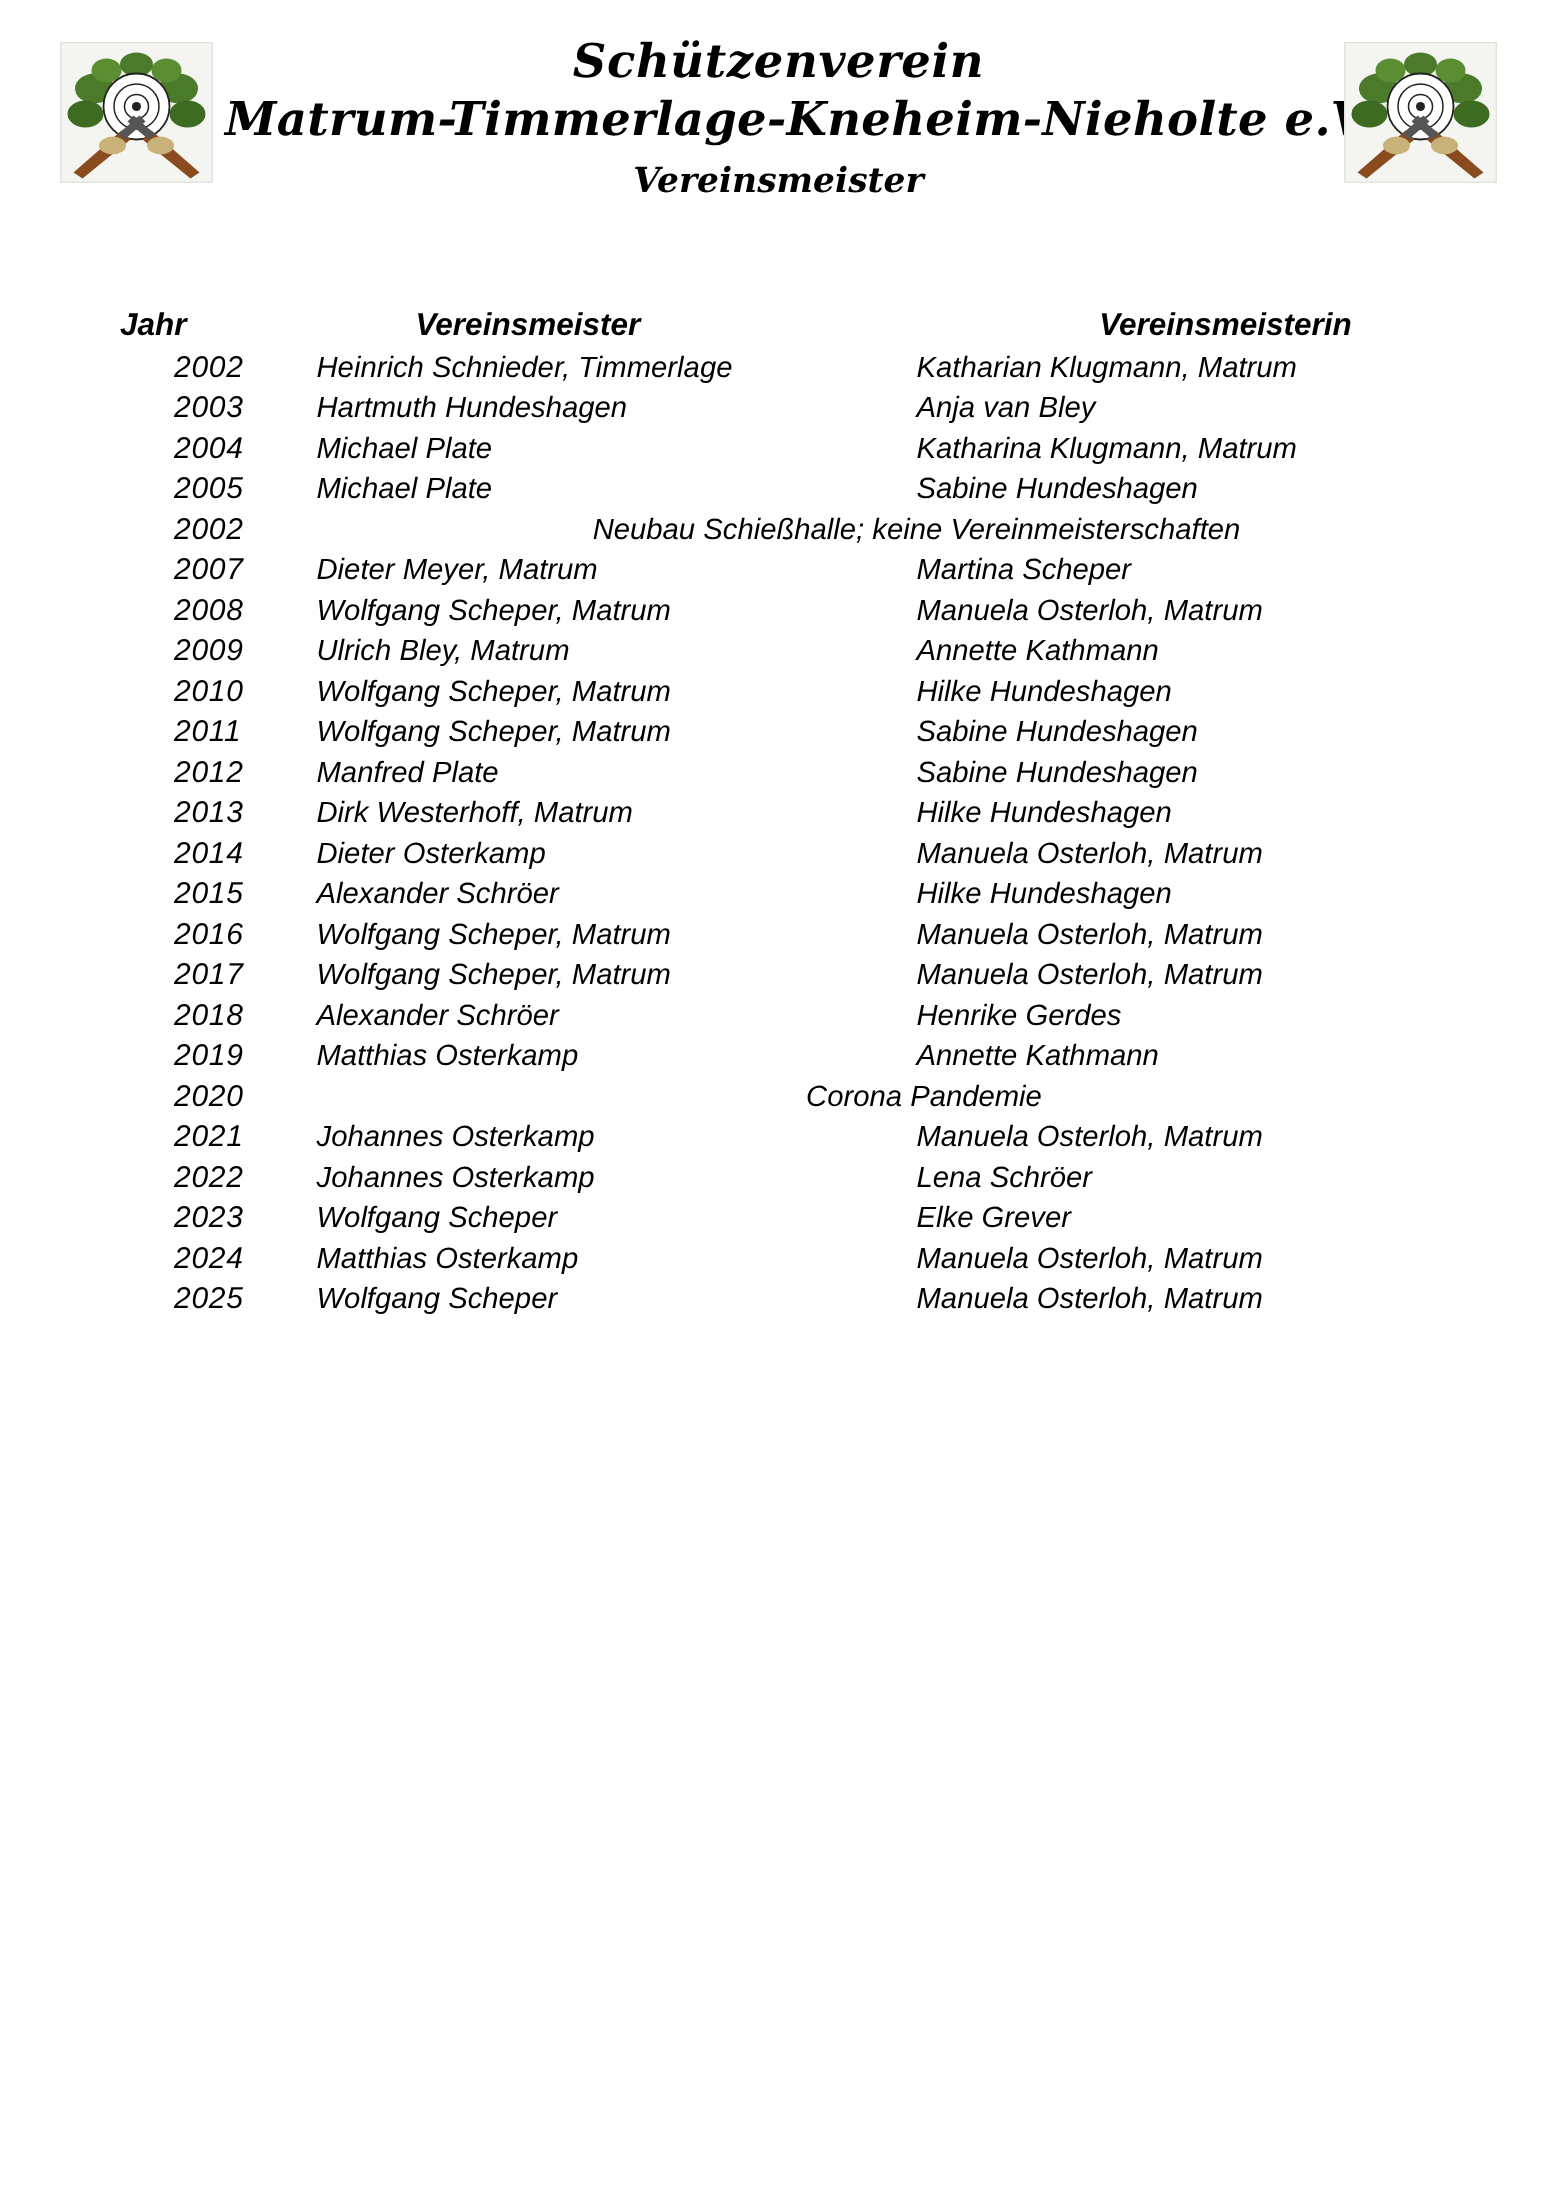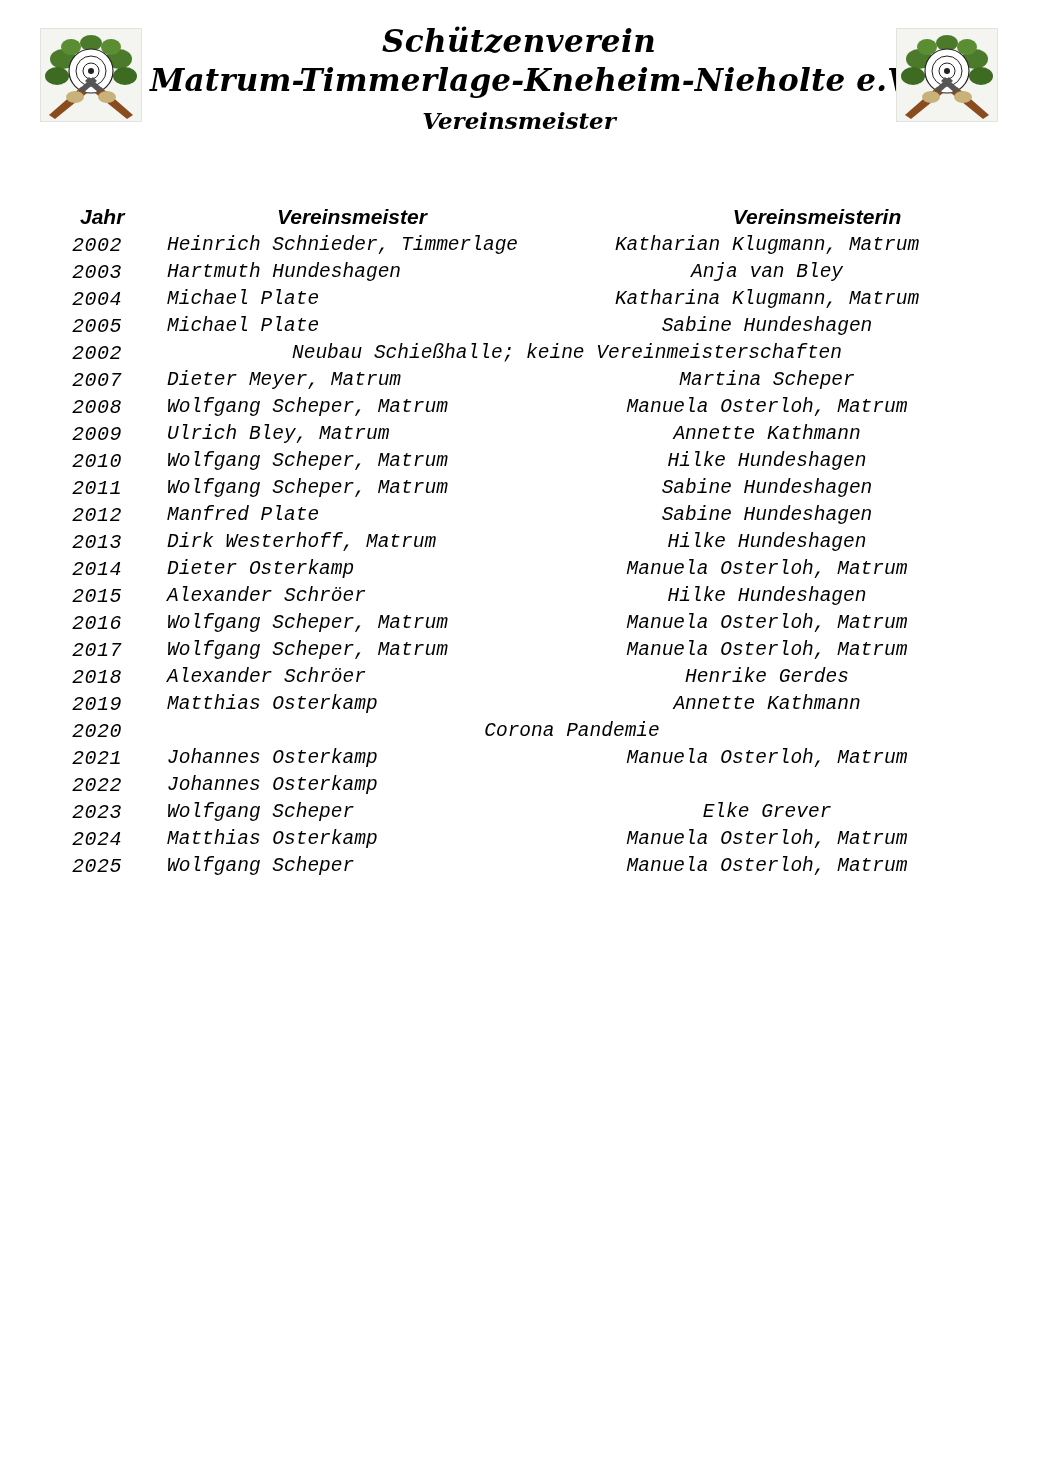--- a/index.html
+++ b/index.html
@@ -106,33 +106,34 @@
   .c-master {
     position: absolute;
     left: 95px;
     width: 400px;
     text-align: left;
   }
   .c-mistress {
     position: absolute;
     left: 495px;
     width: 400px;
-    text-align: center;
+    text-align: left;
   }
 
   .col-head .c-year { left: 8px; }
   .col-head .c-master { left: 205px; width: 300px; text-align: left; }
   .col-head .c-mistress { left: 595px; width: 300px; text-align: center; }
 
   .row {
-    font-family: Liberation Mono, monospace;
+    font-family: Liberation Sans, sans-serif;
     font-style: italic;
     font-size: 19.5px;
     line-height: 27px;
     white-space: nowrap;
+    margin-left: 44px;
   }
   .row .c-year {
     font-size: 20px;
     letter-spacing: 0.5px;
   }
   .row.note .c-note {
     position: absolute;
     left: 95px;
     width: 800px;
     text-align: center;
@@ -308,20 +309,21 @@
           <span class="c-note">Corona Pandemie</span>
         </div>
         <div class="row">
           <span class="c-year">2021</span>
           <span class="c-master">Johannes Osterkamp</span>
           <span class="c-mistress">Manuela Osterloh, Matrum</span>
         </div>
         <div class="row">
           <span class="c-year">2022</span>
           <span class="c-master">Johannes Osterkamp</span>
+          <span class="c-mistress">Lena Schröer</span>
         </div>
         <div class="row">
           <span class="c-year">2023</span>
           <span class="c-master">Wolfgang Scheper</span>
           <span class="c-mistress">Elke Grever</span>
         </div>
         <div class="row">
           <span class="c-year">2024</span>
           <span class="c-master">Matthias Osterkamp</span>
           <span class="c-mistress">Manuela Osterloh, Matrum</span>

